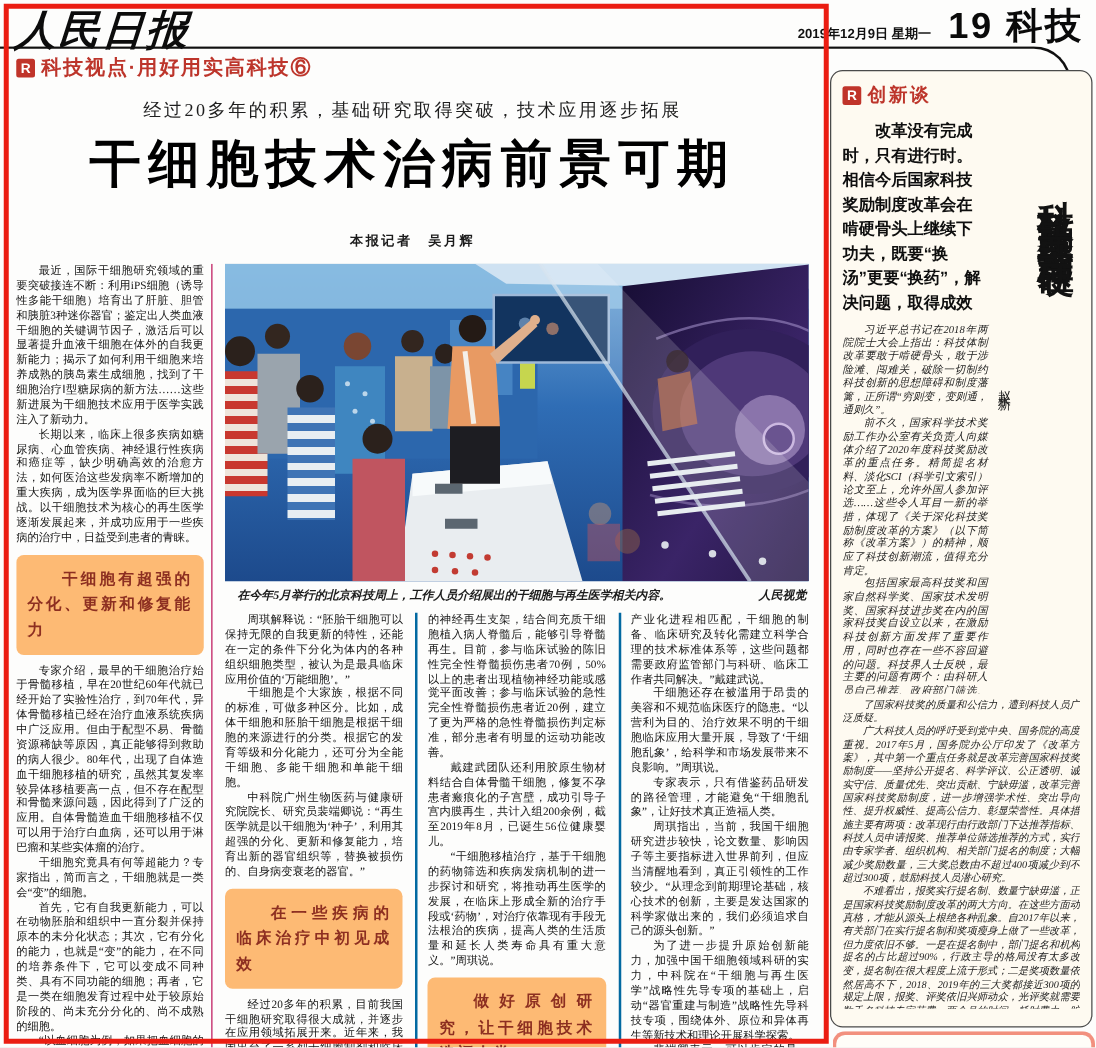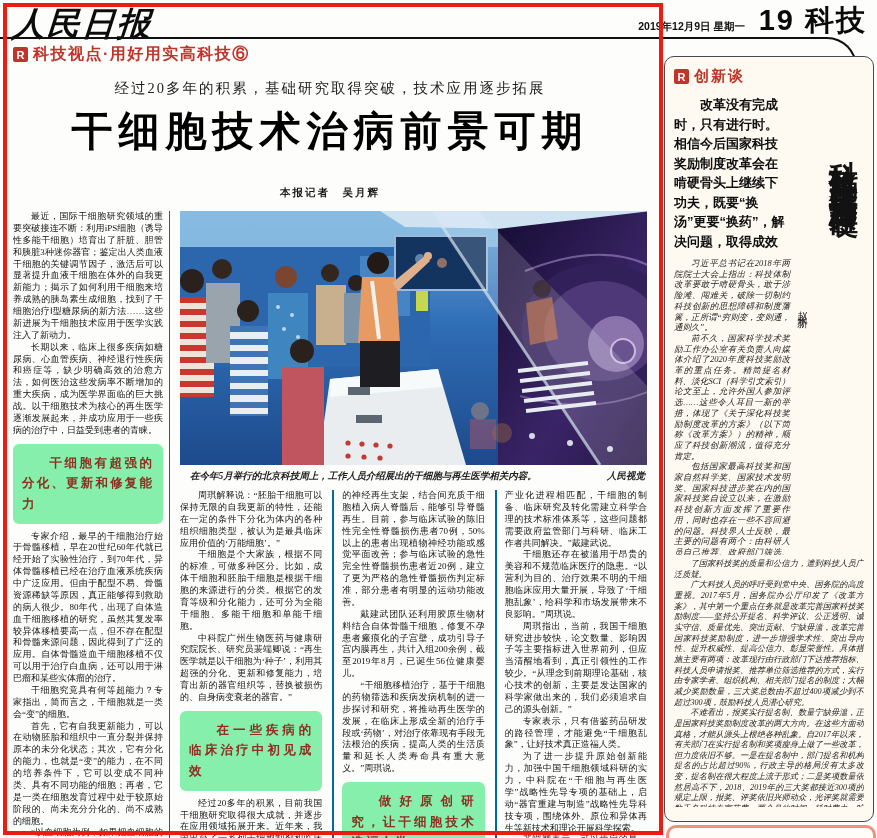--- a/index.html
+++ b/index.html
@@ -34,21 +34,21 @@
   .headline{text-align:center;font-family:"Liberation Sans", sans-serif;font-weight:bold;
             font-size:41px;letter-spacing:6px;margin-top:6px;color:#000;}
   .byline{text-align:center;font-size:10.5px;font-weight:bold;letter-spacing:2px;margin-top:27px;}
   .cols{display:flex;gap:10px;margin-top:11px;height:638px;overflow:hidden;}
   .col{font-size:9px;line-height:1.32;text-align:justify;color:#141414;}
   .col p{margin:0;}
   .para{text-indent:2em;}
   .noindent{text-indent:0;}
   .col1{width:150px;flex:none;border-right:1px solid #be185d;padding-right:6px;}
   .main-right{flex:1;min-width:0;}
-  .subhead-box{background:#86efac;border-radius:6px;padding:9px 9px;margin:7px 0;
+  .subhead-box{background:#fdba74;border-radius:6px;padding:9px 9px;margin:7px 0;
                font-family:"Liberation Sans", sans-serif;font-weight:bold;font-size:12.5px;
                line-height:1.65;letter-spacing:2px;color:#8d2f21;text-indent:2.2em;}
   .photo-wrap{width:100%;height:254px;background:#1d4f92;overflow:hidden;}
   .caption-row{display:flex;margin-top:5px;font-size:9.5px;font-weight:bold;font-style:italic;}
   .caption{flex:1;padding-left:10px;}
   .credit{flex:none;padding-right:2px;}
   .sub-cols{display:flex;gap:10px;margin-top:7px;height:350px;overflow:hidden;}
   .sub-col{flex:1;min-width:0;}
   .sub-col + .sub-col{border-left:2px solid #0369a1;padding-left:8px;}
   
@@ -242,22 +242,22 @@
                 <p class="para">“干细胞移植治疗，基于干细胞的药物筛选和疾病发病机制的进一步探讨和研究，将推动再生医学的发展，在临床上形成全新的治疗手段或‘药物’，对治疗依靠现有手段无法根治的疾病，提高人类的生活质量和延长人类寿命具有重大意义。”周琪说。</p>
               </div>
             <div class="subhead-box">做好原创研究，让干细胞技术造福人类</div>
 
           </div>
 
           <div class="col sub-col">
             <p class="para noindent">产业化进程相匹配，干细胞的制备、临床研究及转化需建立科学合理的技术标准体系等，这些问题都需要政府监管部门与科研、临床工作者共同解决。”戴建武说。</p>
             <div>
                 <p class="para">干细胞还存在被滥用于昂贵的美容和不规范临床医疗的隐患。“以营利为目的、治疗效果不明的干细胞临床应用大量开展，导致了‘干细胞乱象’，给科学和市场发展带来不良影响。”周琪说。</p>
+                <p class="para">专家表示，只有借鉴药品研发的路径管理，才能避免“干细胞乱象”，让好技术真正造福人类。</p>
                 <p class="para">周琪指出，当前，我国干细胞研究进步较快，论文数量、影响因子等主要指标进入世界前列，但应当清醒地看到，真正引领性的工作较少。“从理念到前期理论基础，核心技术的创新，主要是发达国家的科学家做出来的，我们必须追求自己的源头创新。”</p>
-                <p class="para">专家表示，只有借鉴药品研发的路径管理，才能避免“干细胞乱象”，让好技术真正造福人类。</p>
                 <p class="para">为了进一步提升原始创新能力，加强中国干细胞领域科研的实力，中科院在“干细胞与再生医学”战略性先导专项的基础上，启动“器官重建与制造”战略性先导科技专项，围绕体外、原位和异体再生等新技术和理论开展科学探索。</p>
                 <p class="para">裴端卿表示，可以肯定的是，按照当前的发展趋势，iPS细胞技术仍然是干细胞技术发展的重点，因为该方法能理性化改变细胞命运，进一步优化和创新的空间较大。</p>
               </div>
           </div>
         </div>
       </div>
     </div>
   </div>
 
   <div class="sidebar">

